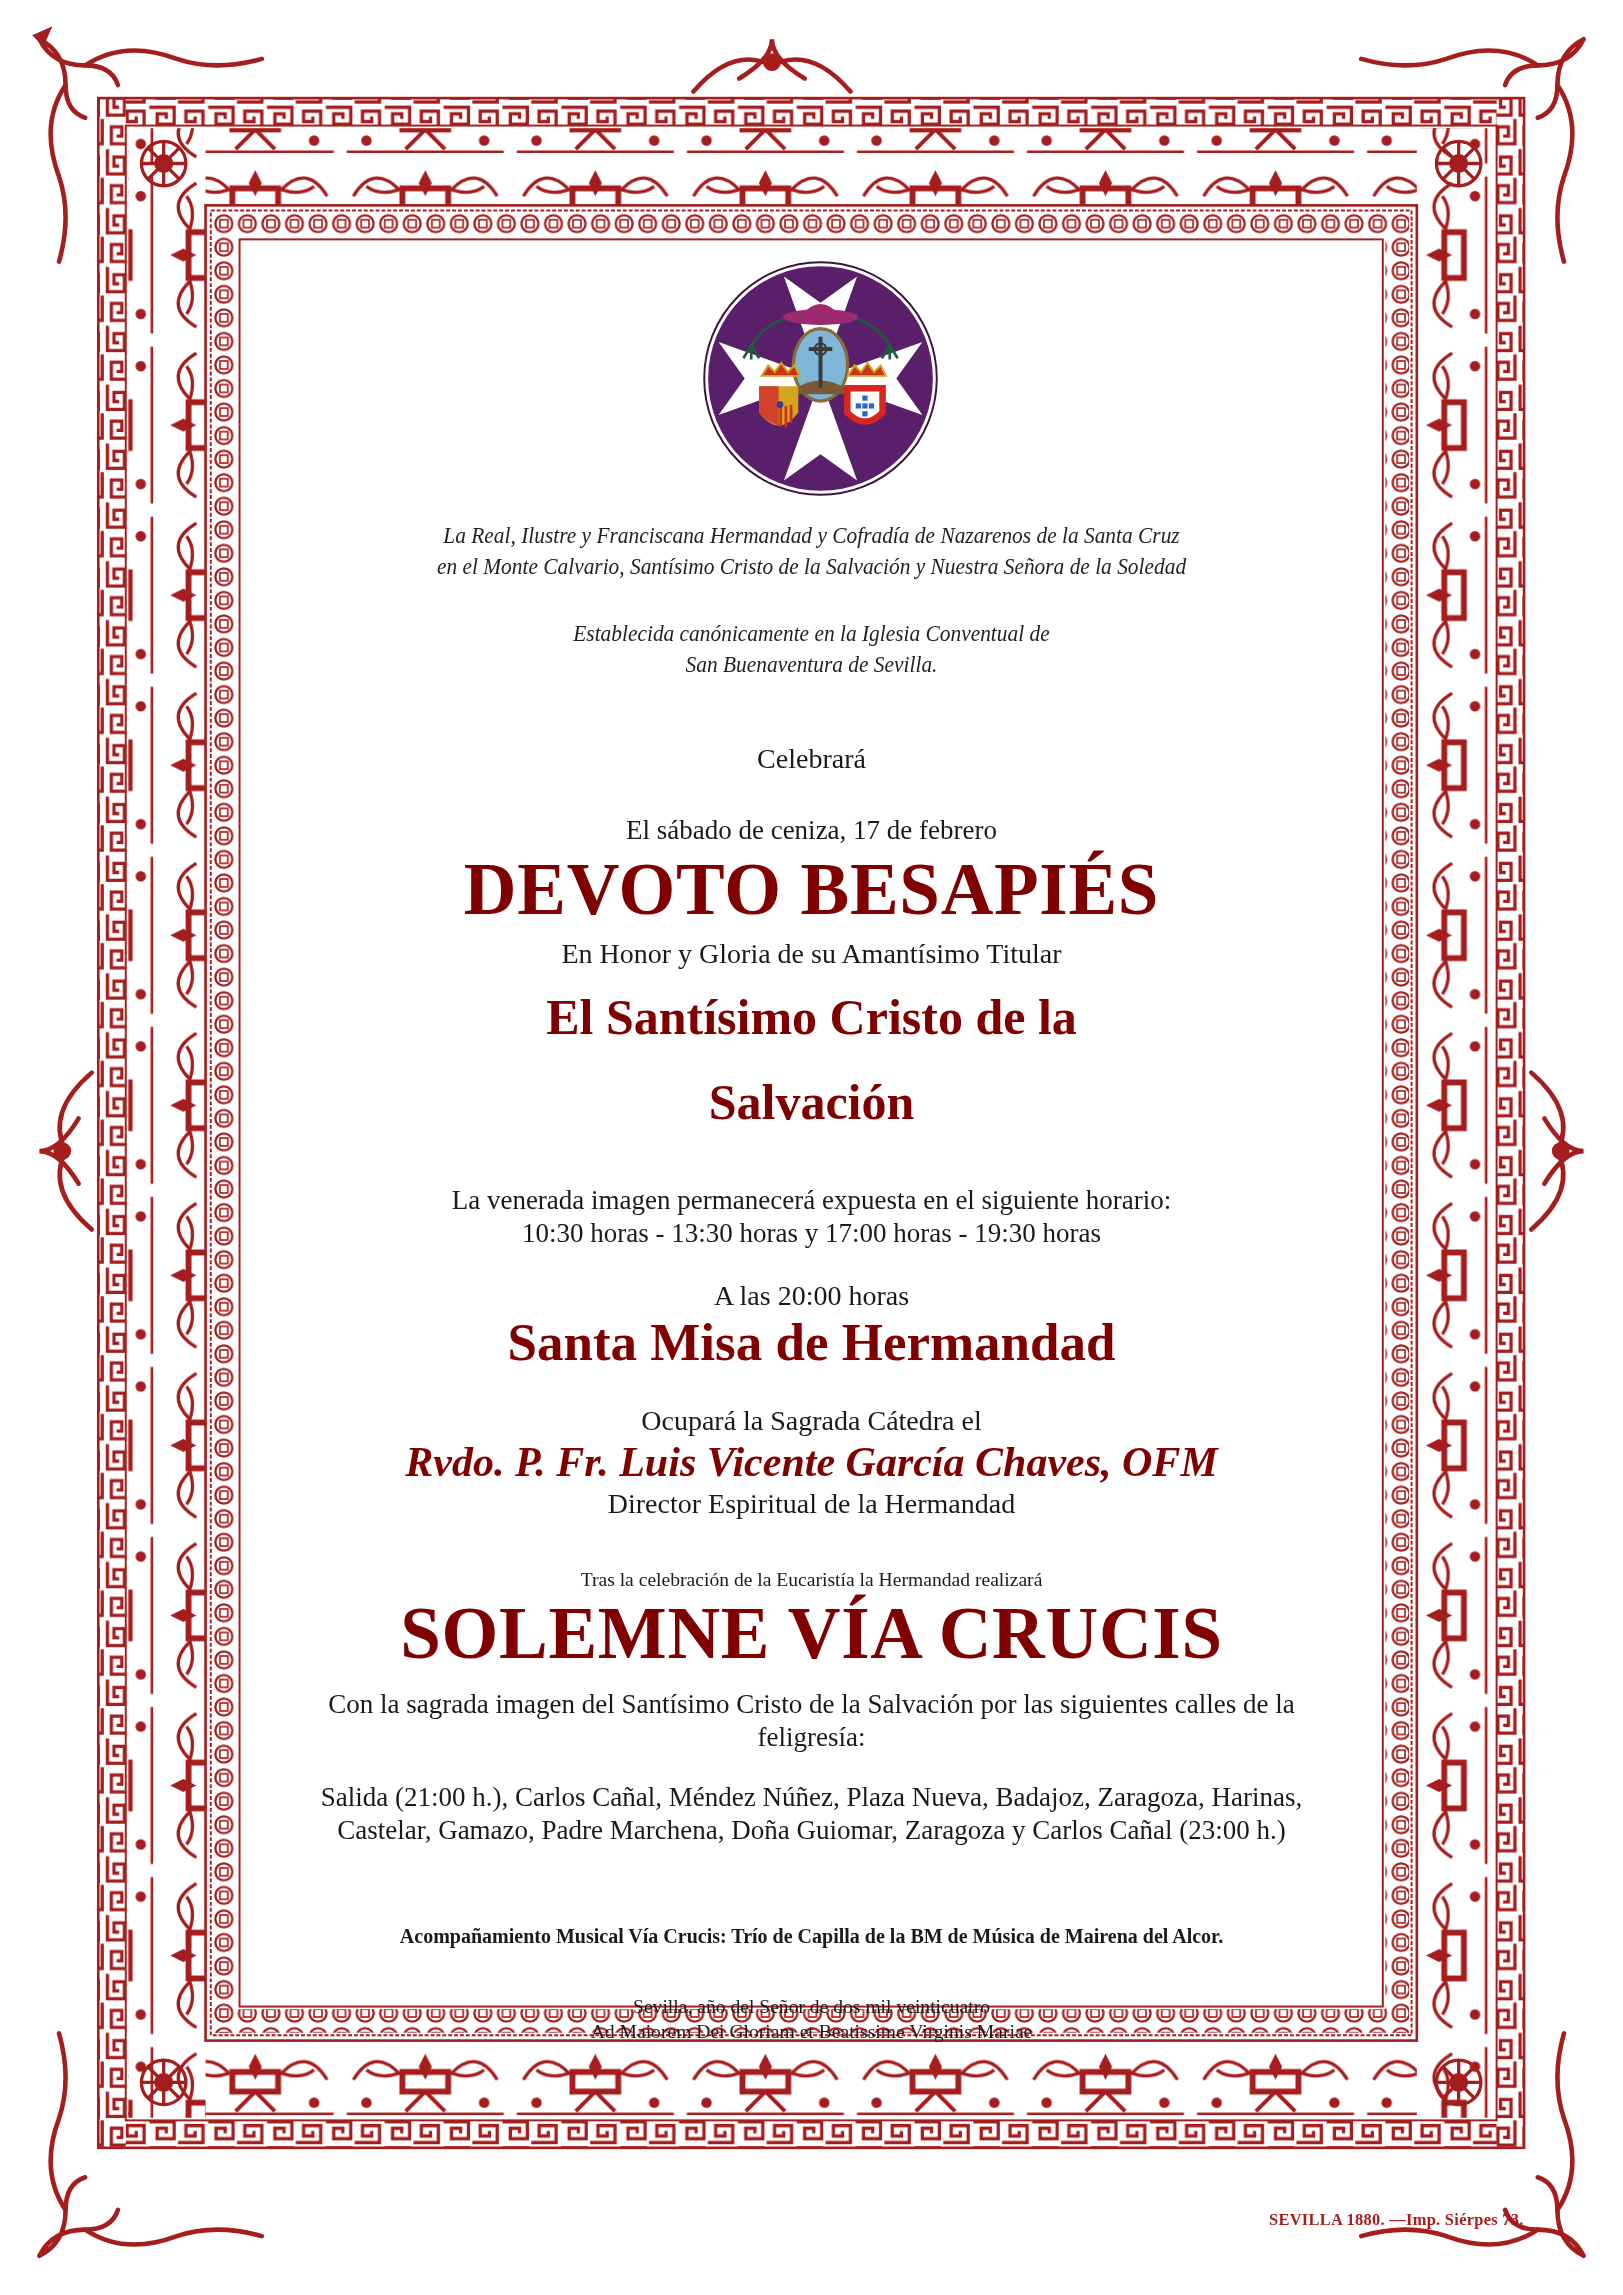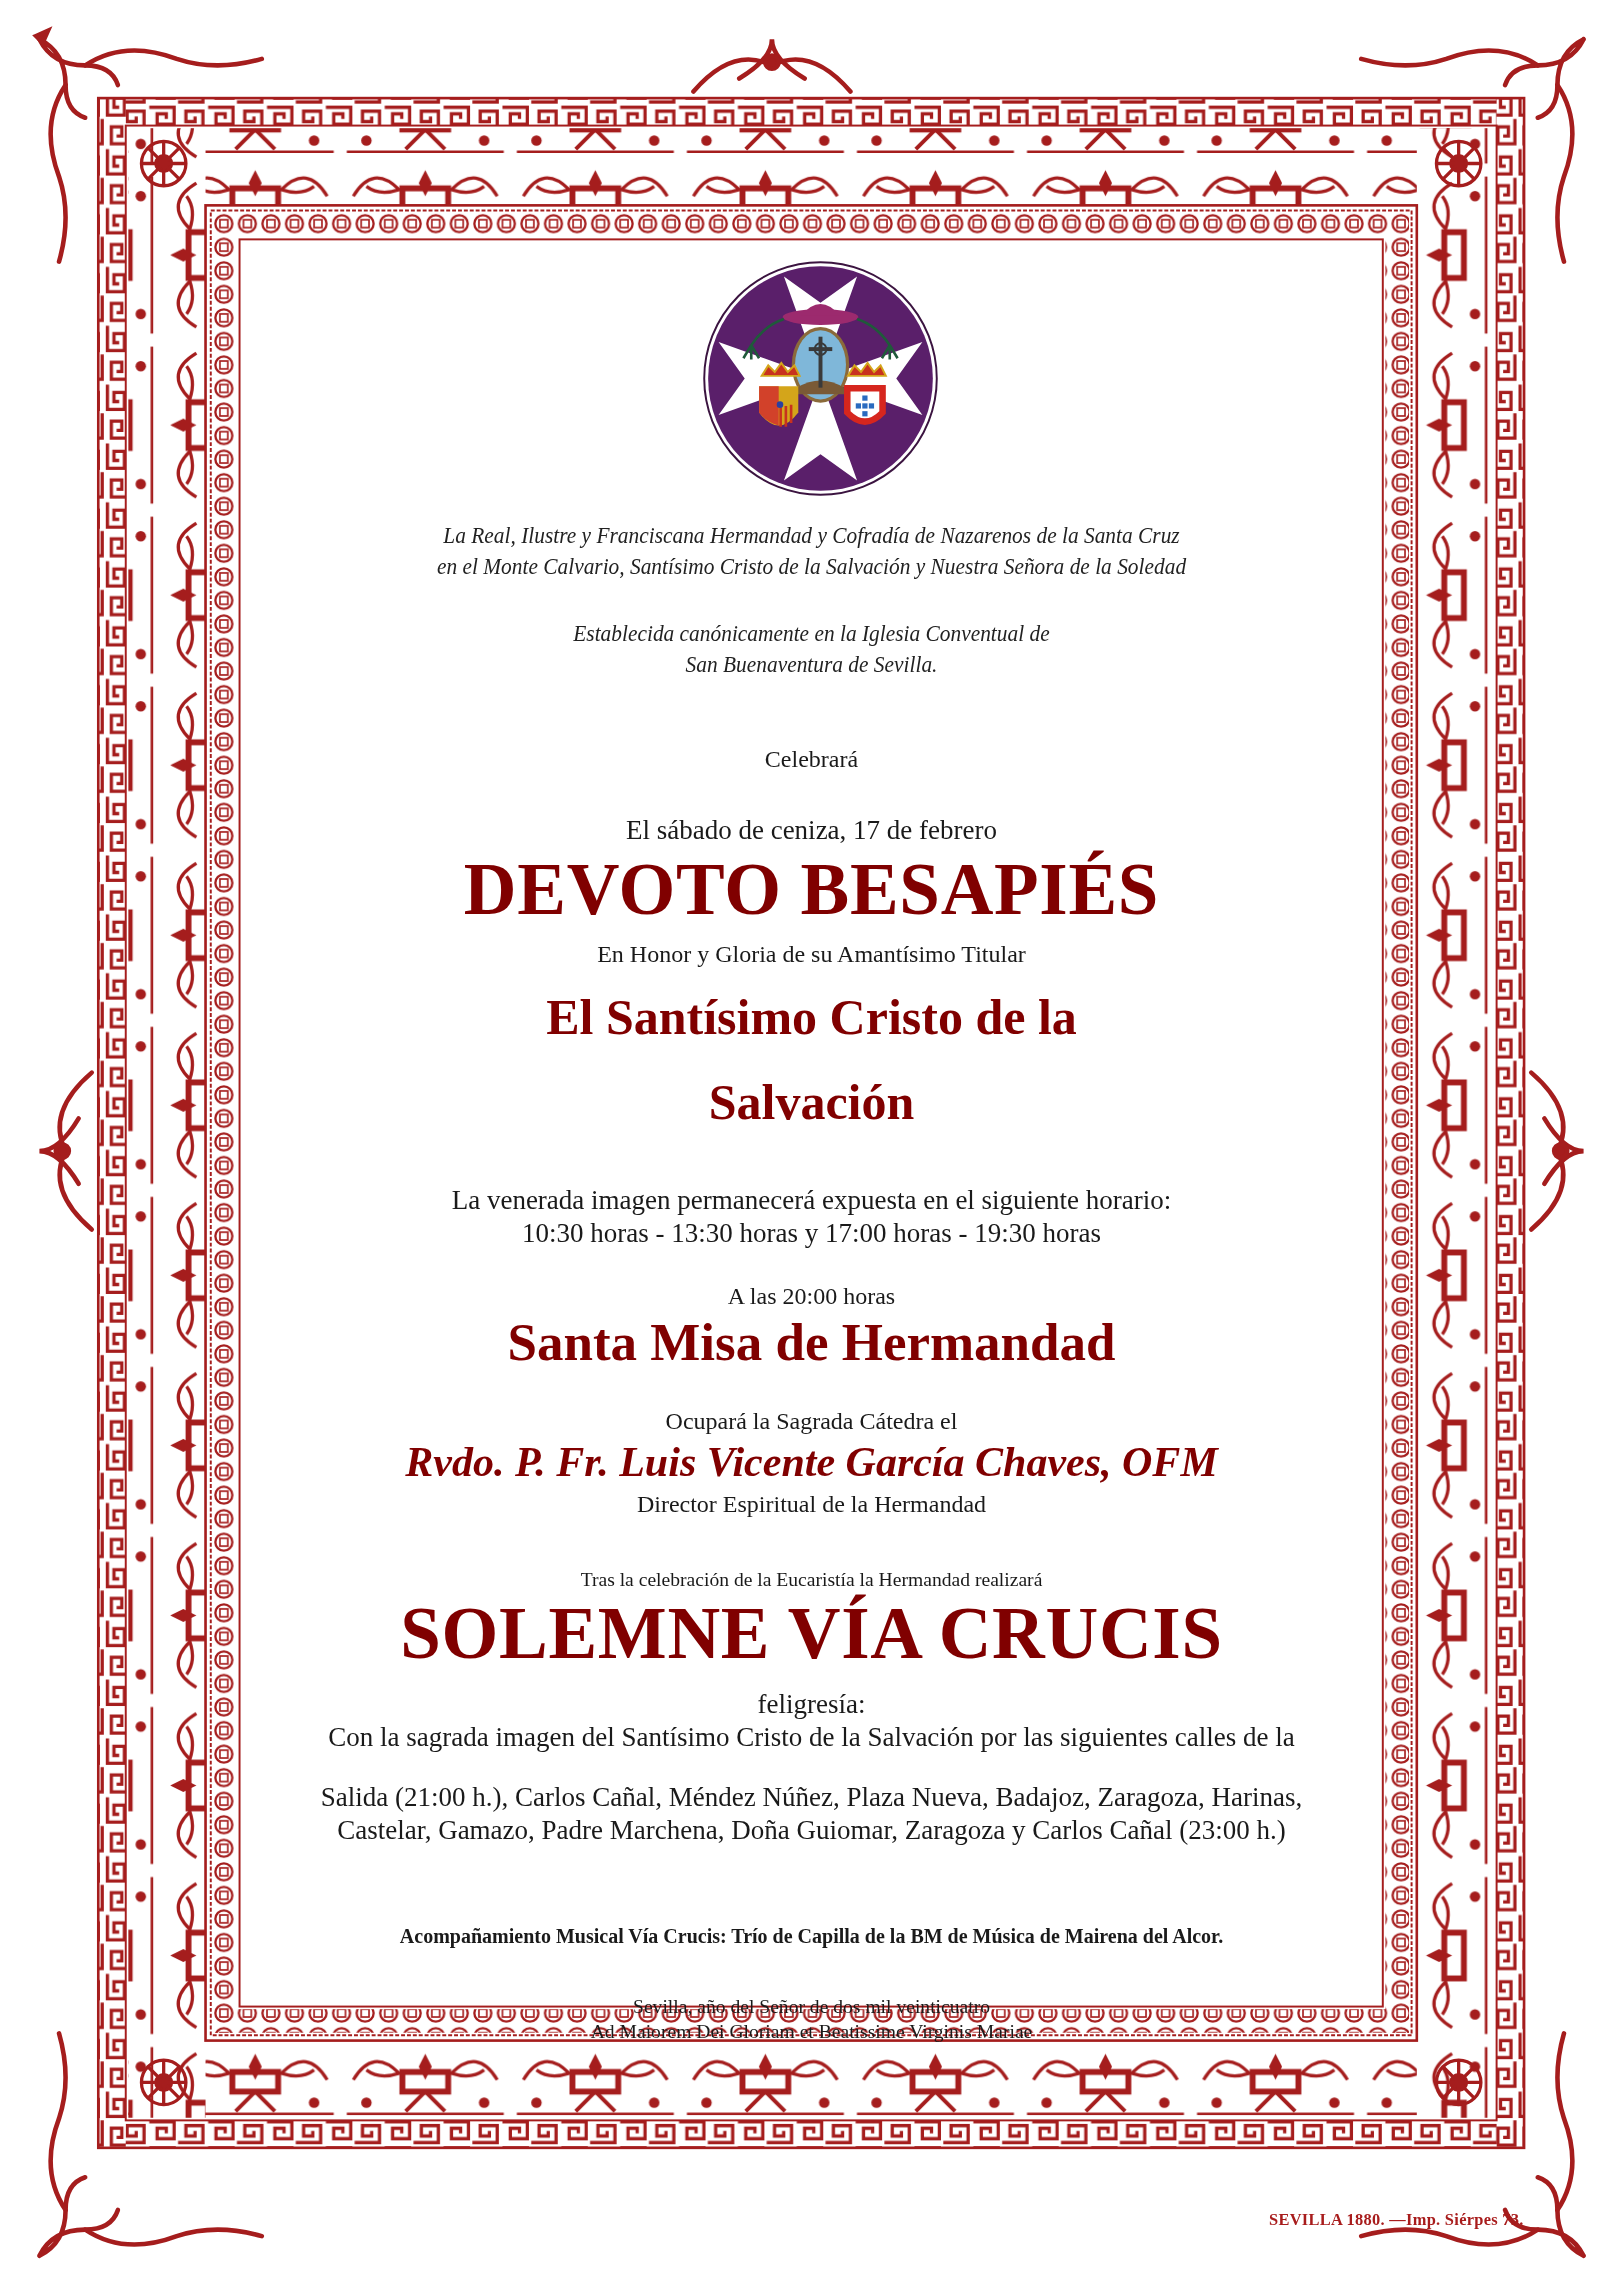--- a/index.html
+++ b/index.html
@@ -3,21 +3,21 @@
 <meta charset="utf-8">
 <style>
   html,body{margin:0;padding:0;background:#ffffff;}
   body{width:1623px;height:2295px;position:relative;overflow:hidden;font-family:"DejaVu Serif","Liberation Serif",serif;}
   .frame{position:absolute;left:0;top:0;width:1623px;height:2295px;}
   .crest{position:absolute;left:699px;top:257px;width:243px;height:243px;}
   .intro{position:absolute;left:275px;width:1073px;top:520px;text-align:center;font-family:"Liberation Serif","DejaVu Serif",serif;font-style:italic;font-size:23px;line-height:31px;color:#222;transform:scaleX(0.93);}
   .estab{position:absolute;left:275px;width:1073px;top:618px;text-align:center;font-family:"Liberation Serif","DejaVu Serif",serif;font-style:italic;font-size:23px;line-height:31px;color:#222;transform:scaleX(0.93);}
   .plain{position:absolute;left:262px;width:1099px;text-align:center;font-family:"Liberation Serif","DejaVu Serif",serif;color:#1a1a1a;}
   .red{color:#800000;font-family:"Liberation Serif","DejaVu Serif",serif;font-weight:bold;}
-  .s35{font-size:24px;line-height:30px;}
+  .s35{font-size:28px;line-height:30px;}
   .s40{font-size:27px;line-height:33px;}
   .title1{font-size:73px;line-height:79px;letter-spacing:0.7px;}
   .title2{font-size:50px;line-height:85px;}
   .title3{font-size:53px;line-height:60px;}
   .title4{font-size:42px;line-height:50px;}
   .bold-small{font-weight:bold;font-size:20px;line-height:26px;}
   .small{font-size:19.6px;line-height:25px;}
   .imprint{position:absolute;left:1269px;top:2210px;font-family:"Liberation Serif","DejaVu Serif",serif;font-weight:bold;font-size:16.4px;color:#a81c1c;letter-spacing:0.3px;}
 </style>
 </head>
@@ -224,22 +224,22 @@
 <div class="plain s35" style="top:1281px;">A las 20:00 horas</div>
 <div class="plain red title3" style="top:1312px;">Santa Misa de Hermandad</div>
 
 <div class="plain s35" style="top:1406px;">Ocupará la Sagrada Cátedra el</div>
 <div class="plain red title4" style="top:1437px;font-style:italic;">Rvdo. P. Fr. Luis Vicente García Chaves, OFM</div>
 <div class="plain s35" style="top:1489px;">Director Espiritual de la Hermandad</div>
 
 <div class="plain small" style="top:1567px;">Tras la celebración de la Eucaristía la Hermandad realizará</div>
 <div class="plain red title1" style="top:1594px;">SOLEMNE VÍA CRUCIS</div>
 <div class="plain s40" style="top:1688px;">
+  <div>Con la sagrada imagen del Santísimo Cristo de la Salvación por las siguientes calles de la</div>
   <div>feligresía:</div>
-  <div>Con la sagrada imagen del Santísimo Cristo de la Salvación por las siguientes calles de la</div>
 </div>
 
 <div class="plain s40" style="top:1781px;">
   <div>Salida (21:00 h.), Carlos Cañal, Méndez Núñez, Plaza Nueva, Badajoz, Zaragoza, Harinas,</div>
   <div>Castelar, Gamazo, Padre Marchena, Doña Guiomar, Zaragoza y Carlos Cañal (23:00 h.)</div>
 </div>
 
 <div class="plain bold-small" style="top:1923px;">Acompañamiento Musical Vía Crucis: Trío de Capilla de la BM de Música de Mairena del Alcor.</div>
 
 <div class="plain small" style="top:1994px;">

